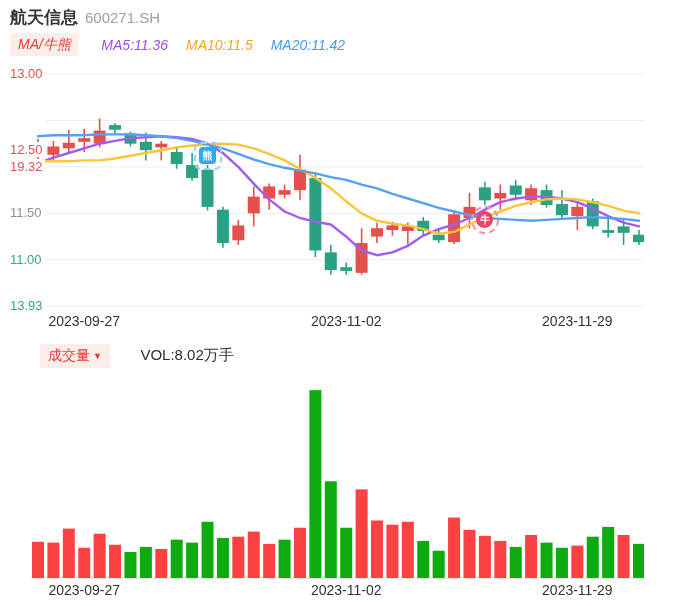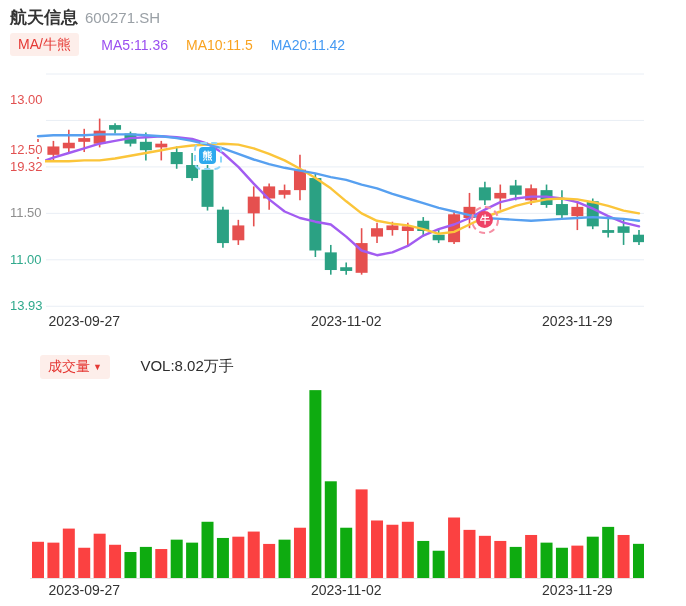--- a/index.html
+++ b/index.html
@@ -8,23 +8,23 @@
     font-family:"Liberation Sans","DejaVu Sans",sans-serif;
   }
   .abs{position:absolute;}
   #title-row{left:10px;top:6px;height:22px;white-space:nowrap;}
   #stock-name{font-size:17px;font-weight:bold;color:#333;vertical-align:baseline;}
   #stock-code{font-size:15px;color:#9aa0a6;margin-left:7px;vertical-align:baseline;}
   .chip{
     display:inline-block;background:#fdeeea;color:#e53935;border-radius:3px;
     font-size:14px;padding:3px 8px;line-height:17px;cursor:pointer;white-space:nowrap;
   }
-  #legend-row{left:10px;top:33px;white-space:nowrap;}
+  #legend-row{left:10px;top:33px;white-space:nowrap;font-style:italic;}
   .ma-label{display:inline-block;font-size:14px;margin-left:18px;vertical-align:middle;}
-  #vol-row{left:40px;top:355px;white-space:nowrap;}
+  #vol-row{left:40px;top:344px;white-space:nowrap;}
   #vol-value{display:inline-block;font-size:15px;color:#2d2d2d;margin-left:26px;vertical-align:middle;}
   .ytick{position:absolute;left:10px;font-size:13px;line-height:15px;background:#fff;padding-right:2px;}
   .xtick{position:absolute;font-size:14px;color:#333;transform:translateX(-50%);white-space:nowrap;}
   .caret{font-size:9px;vertical-align:1px;margin-left:3px;}
   svg{position:absolute;left:0;top:0;}
   .marker{position:absolute;transform:translate(-50%,-50%);display:flex;align-items:center;justify-content:center;cursor:pointer;}
   .marker .bracket{position:absolute;left:50%;top:50%;transform:translate(-50%,-50%);}
   .marker .core{position:relative;color:#fff;display:flex;align-items:center;justify-content:center;
     font-size:10px;line-height:1;font-weight:bold;}
 </style>
@@ -169,21 +169,21 @@
       <rect x="540.53" y="542.642" width="12" height="35.358000000000004" fill="#0eab10"></rect>
       <rect x="555.94" y="547.754" width="12" height="30.246" fill="#0eab10"></rect>
       <rect x="571.35" y="545.624" width="12" height="32.376" fill="#fb4141"></rect>
       <rect x="586.76" y="536.678" width="12" height="41.321999999999996" fill="#0eab10"></rect>
       <rect x="602.17" y="526.88" width="12" height="51.12" fill="#0eab10"></rect>
       <rect x="617.58" y="534.974" width="12" height="43.025999999999996" fill="#fb4141"></rect>
       <rect x="632.99" y="543.8348" width="12" height="34.1652" fill="#0eab10"></rect>
     </svg>
 
   <div id="ytick-layer">
-      <div class="ytick" style="top: 66px; color: rgb(226, 80, 80); margin-top: 26px;">13.00</div>
+      <div class="ytick" style="top: 66px; color: rgb(226, 80, 80);">13.00</div>
       <div class="ytick" style="top: 112.45px; color: rgb(226, 80, 80); margin-top: 30px;">12.50</div>
       <div class="ytick" style="top: 158.9px; color: rgb(226, 80, 80);">19.32</div>
       <div class="ytick" style="top: 205.35px; color: rgb(142, 142, 142);">11.50</div>
       <div class="ytick" style="top: 251.8px; color: rgb(47, 169, 140);">11.00</div>
       <div class="ytick" style="top: 298.25px; color: rgb(47, 169, 140);">13.93</div>
     </div>
   <div id="xtick-layer-main">
       <div class="xtick" style="left: 84.23px; top: 313px;">2023-09-27</div>
       <div class="xtick" style="left: 346.2px; top: 313px;">2023-11-02</div>
       <div class="xtick" style="left: 577.35px; top: 313px;">2023-11-29</div>

